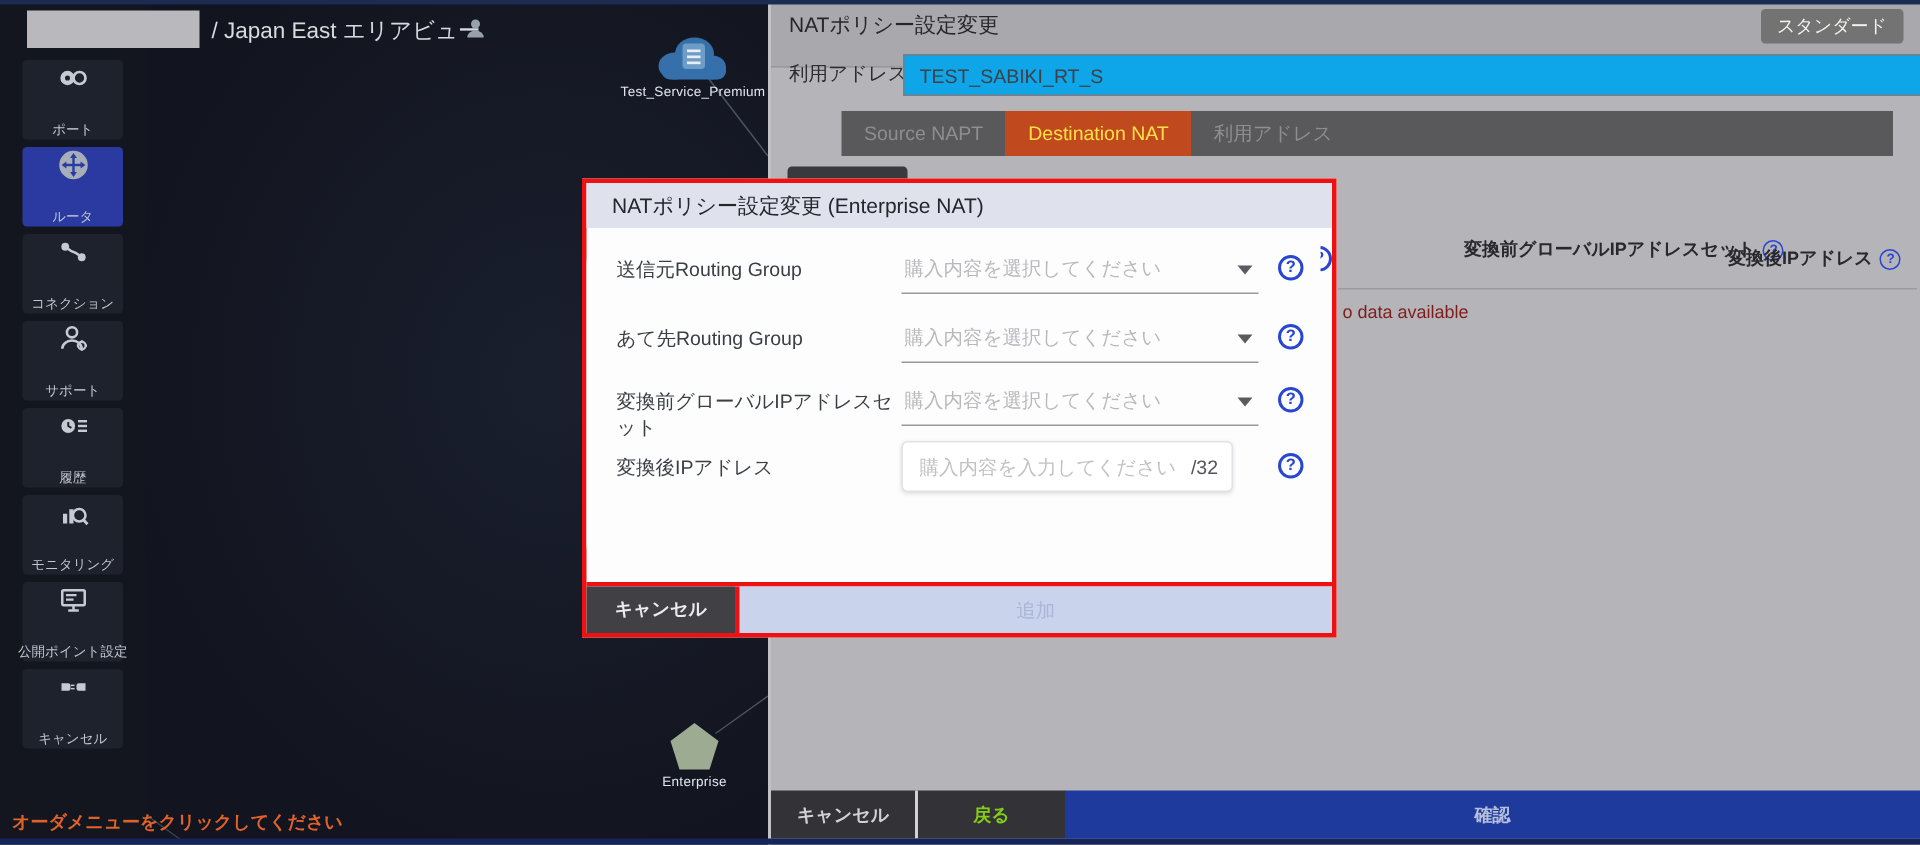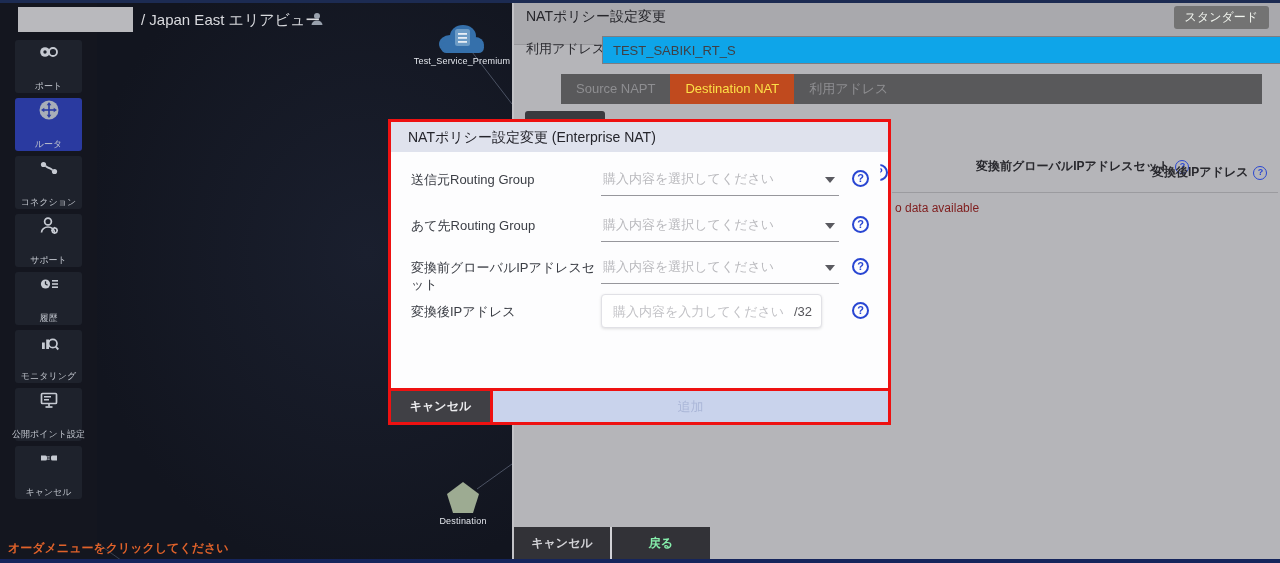--- a/index.html
+++ b/index.html
@@ -49,21 +49,21 @@
 
   .th { position:absolute; display:flex; align-items:center; gap:5px; font-size:12px; font-weight:bold; color:#28282d; }
   .th1 { top:158px; left:462px; }
   .th2 { top:164px; left:638px; }
   .table-divider { position:absolute; top:192px; left:378px; width:386px; height:1px; background:#9b9b9f; }
   .no-data { position:absolute; top:201px; left:381px; font-size:12px; color:#7f1d1d; }
 
   .bottom-bar { position:absolute; left:0; right:0; bottom:4px; height:32px; display:flex; z-index:20; }
   .bb-btn { display:flex; align-items:center; justify-content:center; font-size:12px; font-weight:bold; cursor:pointer; }
   .bb-cancel { width:98px; background:#323237; color:#d2d2d6; border-right:2px solid #d2d2d6; }
-  .bb-back { width:98px; background:#323237; color:#86efac; }
+  .bb-back { width:98px; background:#323237; color:#84cc16; }
   .bb-confirm { flex:1; background:#1e3a9c; color:#b6bfdb; }
 
   
   .modal { position:absolute; left:388px; top:119px; width:503px; height:306px; border:3px solid #ee1111;
     background:#fdfdfe; z-index:50; display:flex; flex-direction:column; }
   .modal-header { height:30px; background:#dfe2ed; font-size:14px; color:#25252c; line-height:30px; padding-left:17px; }
   .modal-body { position:relative; flex:1; background:#fdfdfe;border-radius:24px; }
   .m-row { position:absolute; left:20px; display:flex; align-items:flex-start; }
   .m-label { width:190px; font-size:13px; color:#3b3e45; padding-top:9px; line-height:17px; }
   .m-control { width:238px; position:relative; }
@@ -101,21 +101,21 @@
         <rect x="344" y="42" width="43" height="11" rx="5.5" fill="#3570ab"></rect>
         <rect x="358" y="29" width="15" height="17" rx="2.5" fill="#6d9cc6"></rect>
         <rect x="361" y="33" width="9" height="1.8" fill="#e8eef5"></rect>
         <rect x="361" y="37" width="9" height="1.8" fill="#e8eef5"></rect>
         <rect x="361" y="41" width="9" height="1.8" fill="#e8eef5"></rect>
       </g>
       <polygon points="366,482 382,494 376,513 356,513 350,494" fill="#9dab92"></polygon>
     </svg>
   </div>
   <div class="node-label" style="left:400px; top:56px; width:124px;">Test_Service_Premium</div>
-  <div class="node-label" style="left:430px; top:516px; width:66px;">Destination</div>
+  <div class="node-label" style="left:430px; top:516px; width:66px;">Enterprise</div>
 
   <div class="crumb-redacted"></div>
   <div class="crumb-text">/ Japan East エリアビュー</div>
   <svg class="person-icon" width="16" height="16" viewBox="0 0 16 16">
     <circle cx="8" cy="5" r="3" fill="#98a0ac"></circle>
     <path d="M2.5 14 a5.5 4.6 0 0 1 11 0 z" fill="#98a0ac"></path>
   </svg>
 
   <div class="sidebar">
     <div class="side-item" style="top:40px;">
@@ -224,20 +224,21 @@
     <div class="th th2">
       <span>変換後IPアドレス</span>
       <span class="help sm">?</span>
     </div>
     <div class="table-divider"></div>
     <div class="no-data">o data available</div>
 
     <div class="bottom-bar">
       <div class="bb-btn bb-cancel">キャンセル</div>
       <div class="bb-btn bb-back">戻る</div>
+      <div class="bb-btn bb-confirm">確認</div>
     </div>
   </div>
 
   <div class="modal">
     <div class="modal-header">NATポリシー設定変更 (Enterprise NAT)</div>
     <div class="modal-body">
 
       <div class="m-row" style="top:10px;">
         <div class="m-label">送信元Routing Group</div>
         <div class="m-control">

